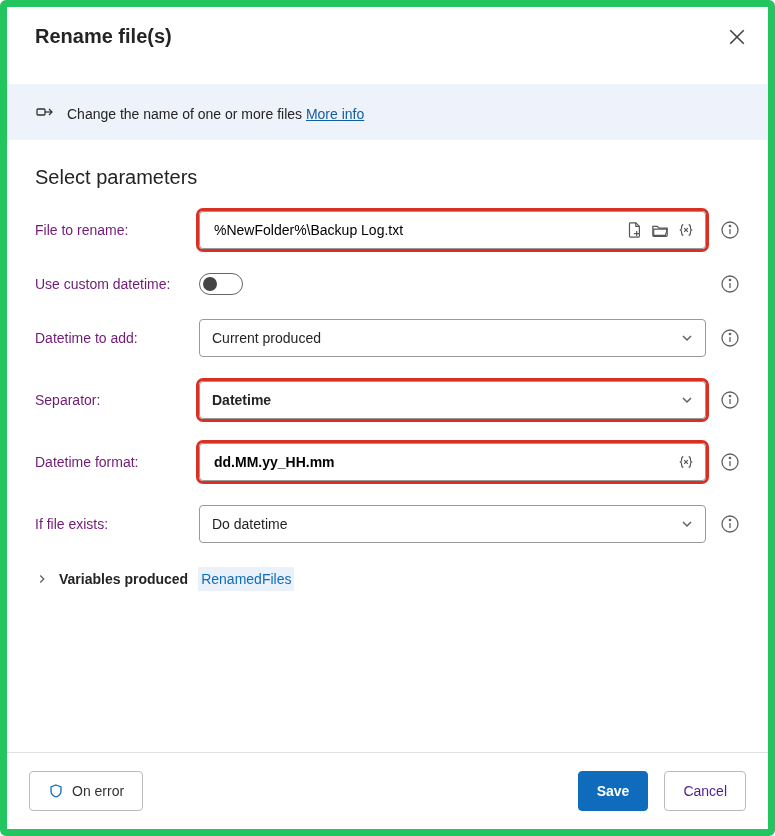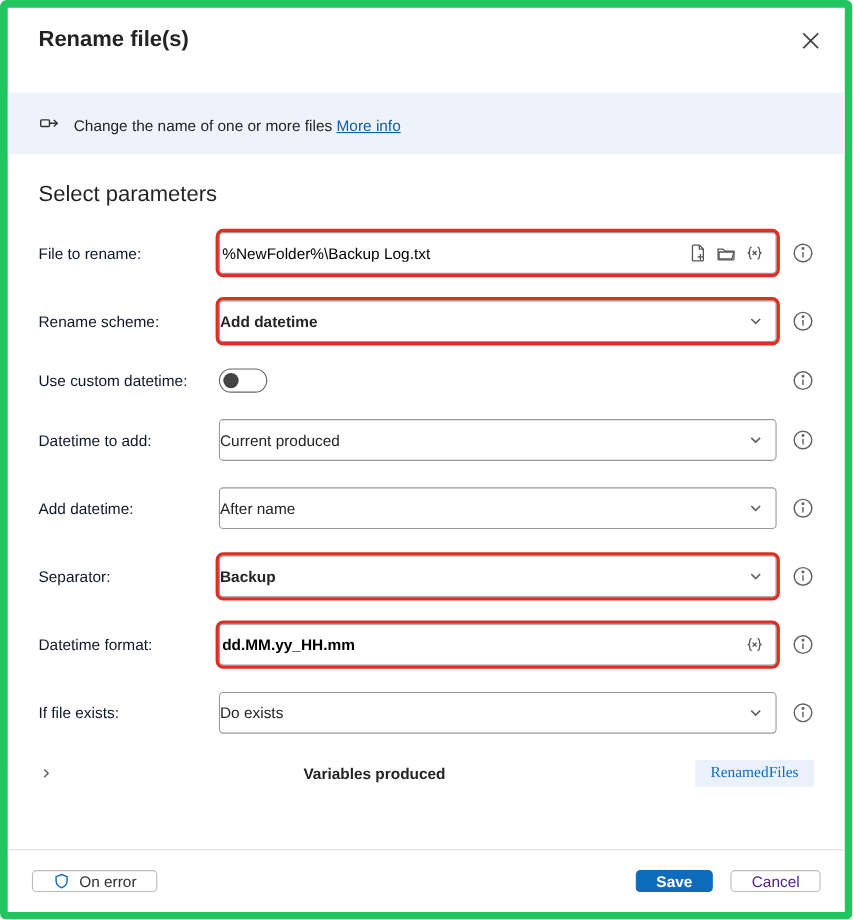--- a/index.html
+++ b/index.html
@@ -8,53 +8,53 @@
   .titlebar { display:flex; align-items:center; justify-content:space-between; padding:18px 22px 16px 28px; }
   .titlebar h1 { font-size:20px; font-weight:600; margin:0; }
   .close-x { width:18px; height:18px; cursor:pointer; color:#424242; }
   .close-x svg { width:100%; height:100%; display:block; }
   .infobar { background:#eef3fb; display:flex; align-items:flex-end; gap:12px; padding:18px 28px; color:#242424;margin-top:20px; }
   .infobar .icon { width:20px; height:20px; color:#323232; flex:none; }
   .infobar a { color:#115ea3; text-decoration:underline; cursor:pointer; }
   .scroll { flex:1; overflow:auto; padding:20px 28px 12px 28px; }
   h2.section { font-size:20px; font-weight:400; margin:6px 0 22px 0; }
   .row { display:flex; align-items:center; margin-bottom:24px; gap:14px; }
-  .label { width:150px; flex:none; color:#0f172a; }
+  .label { width:150px; flex:none; color:#701a75; }
   .control { flex:1; position:relative; }
   .info { width:20px; height:20px; flex:none; color:#616161; cursor:pointer; }
   .info svg { width:100%; height:100%; display:block; }
 
   .textbox, .select {
     width:100%; height:38px; border:1px solid #999; border-radius:4px;
-    background:#fff; display:flex; align-items:center; padding:0 10px 0 0; font-size:14px;
+    background:#fff; display:flex; align-items:center; padding:0 10px 0 12px; font-size:14px;
   }
   .textbox input { flex:1; border:none; outline:none; font:inherit; background:transparent; }
   .select .value { flex:1; }
   .select .chev { width:16px; height:16px; color:#616161; }
   .select .chev svg { width:100%; height:100%; display:block; }
   .right-icons { display:flex; align-items:center; gap:8px; color:#555; }
   .right-icons span { display:flex; }
   .right-icons svg { width:18px; height:18px; }
 
   .highlight { outline:3px solid #d93025; outline-offset:0; border-radius:4px; }
   .bold .value, .bold input { font-weight:600; }
 
   
   .toggle { width:44px; height:22px; border:1px solid #666; border-radius:11px; background:#fff; position:relative; cursor:pointer; display:flex; align-items:center; }
   .toggle .knob { width:14px; height:14px; border-radius:50%; background:#444; position:absolute; left:3px; }
 
   
-  .vars-row { display:flex; align-items:center; gap:10px; margin-top:6px;justify-content:space-between; }
+  .vars-row { display:flex; align-items:center; gap:10px; margin-top:6px; }
   .vars-row .chev { width:14px; height:14px; color:#616161; }
   .vars-row .chev svg { width:100%; height:100%; display:block; }
-  .chip { background:#eaf1fb; color:#0f6cbd; padding:4px 14px; border-radius:0; font-size:14px; cursor:pointer;font-family:Liberation Serif, serif; }
+  .chip { background:#eaf1fb; color:#0f6cbd; padding:4px 3px; border-radius:0; font-size:14px; cursor:pointer; }
 
   
   .footer { border-top:1px solid #e0e0e0; padding:18px 22px; display:flex; align-items:center; justify-content:space-between; }
-  .btn { height:20px; padding:0 18px; border-radius:4px; font-size:14px; font-family:inherit; cursor:pointer; display:flex; align-items:center; gap:8px; }
+  .btn { height:40px; padding:0 18px; border-radius:4px; font-size:14px; font-family:inherit; cursor:pointer; display:flex; align-items:center; gap:8px; }
   .btn-outline { background:#fff; border:1px solid #bbb; color:#323232; }
   .btn-primary { background:#0f6cbd; border:1px solid #0f6cbd; color:#fff; font-weight:600; }
   .btn-secondary { background:#fff; border:1px solid #bbb; color:#4c1d95; }
   .footer-right { display:flex; gap:16px;align-items:center; }
   .shield { width:16px; height:16px; color:#0f6cbd; }
   .shield svg { width:100%; height:100%; display:block; }
 </style>
 </head>
 <body>
 
@@ -117,40 +117,20 @@
       </div>
       <div class="info">
           <svg viewBox="0 0 20 20" fill="none" stroke="currentColor" stroke-width="1.3">
             <circle cx="10" cy="10" r="8"></circle>
             <line x1="10" y1="9" x2="10" y2="14"></line>
             <circle cx="10" cy="6" r="0.7" fill="currentColor"></circle>
           </svg>
         </div>
     </div>
 
-    <div class="row">
-      <div class="label">Rename scheme:</div>
-      <div class="control highlight bold">
-        <div class="select">
-          <span class="value">Add datetime</span>
-          <span class="chev">
-              <svg viewBox="0 0 16 16" fill="none" stroke="currentColor" stroke-width="1.5">
-                <polyline points="4,6 8,10 12,6"></polyline>
-              </svg>
-            </span>
-        </div>
-      </div>
-      <div class="info">
-          <svg viewBox="0 0 20 20" fill="none" stroke="currentColor" stroke-width="1.3">
-            <circle cx="10" cy="10" r="8"></circle>
-            <line x1="10" y1="9" x2="10" y2="14"></line>
-            <circle cx="10" cy="6" r="0.7" fill="currentColor"></circle>
-          </svg>
-        </div>
-    </div>
 
     <div class="row">
       <div class="label">Use custom datetime:</div>
       <div class="control">
         <div class="toggle">
             <div class="knob"></div>
           </div>
       </div>
       <div class="info">
           <svg viewBox="0 0 20 20" fill="none" stroke="currentColor" stroke-width="1.3">
@@ -175,63 +155,43 @@
       </div>
       <div class="info">
           <svg viewBox="0 0 20 20" fill="none" stroke="currentColor" stroke-width="1.3">
             <circle cx="10" cy="10" r="8"></circle>
             <line x1="10" y1="9" x2="10" y2="14"></line>
             <circle cx="10" cy="6" r="0.7" fill="currentColor"></circle>
           </svg>
         </div>
     </div>
 
-    <div class="row">
-      <div class="label">Add datetime:</div>
-      <div class="control">
+
+    <div class="row">
+      <div class="label">Separator:</div>
+      <div class="control highlight bold">
         <div class="select">
-          <span class="value">After name</span>
+          <span class="value">Datetime</span>
           <span class="chev">
               <svg viewBox="0 0 16 16" fill="none" stroke="currentColor" stroke-width="1.5">
                 <polyline points="4,6 8,10 12,6"></polyline>
               </svg>
             </span>
         </div>
       </div>
       <div class="info">
           <svg viewBox="0 0 20 20" fill="none" stroke="currentColor" stroke-width="1.3">
             <circle cx="10" cy="10" r="8"></circle>
             <line x1="10" y1="9" x2="10" y2="14"></line>
             <circle cx="10" cy="6" r="0.7" fill="currentColor"></circle>
           </svg>
         </div>
     </div>
 
     <div class="row">
-      <div class="label">Separator:</div>
-      <div class="control highlight bold">
-        <div class="select">
-          <span class="value">Backup</span>
-          <span class="chev">
-              <svg viewBox="0 0 16 16" fill="none" stroke="currentColor" stroke-width="1.5">
-                <polyline points="4,6 8,10 12,6"></polyline>
-              </svg>
-            </span>
-        </div>
-      </div>
-      <div class="info">
-          <svg viewBox="0 0 20 20" fill="none" stroke="currentColor" stroke-width="1.3">
-            <circle cx="10" cy="10" r="8"></circle>
-            <line x1="10" y1="9" x2="10" y2="14"></line>
-            <circle cx="10" cy="6" r="0.7" fill="currentColor"></circle>
-          </svg>
-        </div>
-    </div>
-
-    <div class="row">
       <div class="label">Datetime format:</div>
       <div class="control highlight bold">
         <div class="textbox">
           <input value="dd.MM.yy_HH.mm" style="">
           <div class="right-icons">
             <span>
                 <svg viewBox="0 0 20 20" fill="none" stroke="currentColor" stroke-width="1.3">
                   <path d="M7 4c-2 0-2 2-2 4s-1 2-2 2c1 0 2 0 2 2s0 4 2 4"></path>
                   <path d="M13 4c2 0 2 2 2 4s1 2 2 2c-1 0-2 0-2 2s0 4-2 4"></path>
                   <line x1="8" y1="8" x2="12" y2="12"></line>
@@ -247,21 +207,21 @@
             <line x1="10" y1="9" x2="10" y2="14"></line>
             <circle cx="10" cy="6" r="0.7" fill="currentColor"></circle>
           </svg>
         </div>
     </div>
 
     <div class="row">
       <div class="label">If file exists:</div>
       <div class="control">
         <div class="select">
-          <span class="value">Do exists</span>
+          <span class="value">Do datetime</span>
           <span class="chev">
               <svg viewBox="0 0 16 16" fill="none" stroke="currentColor" stroke-width="1.5">
                 <polyline points="4,6 8,10 12,6"></polyline>
               </svg>
             </span>
         </div>
       </div>
       <div class="info">
           <svg viewBox="0 0 20 20" fill="none" stroke="currentColor" stroke-width="1.3">
             <circle cx="10" cy="10" r="8"></circle>

